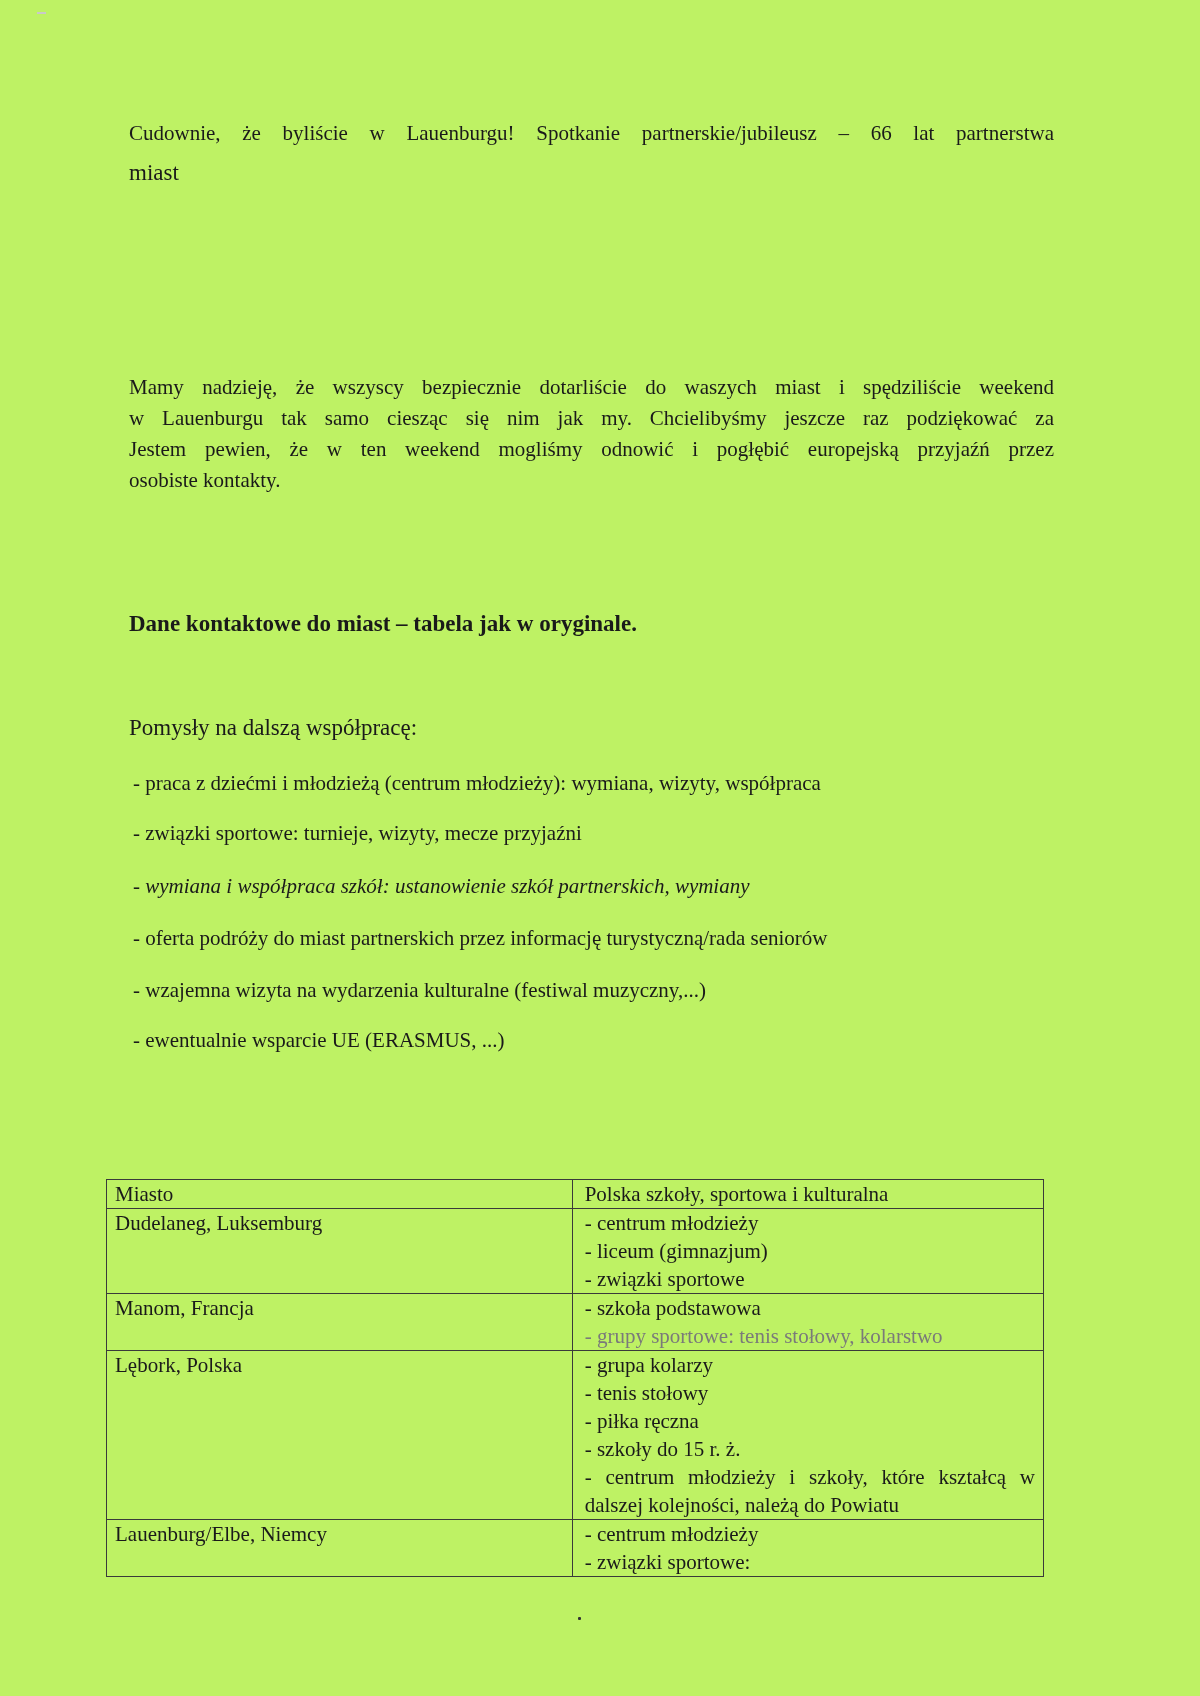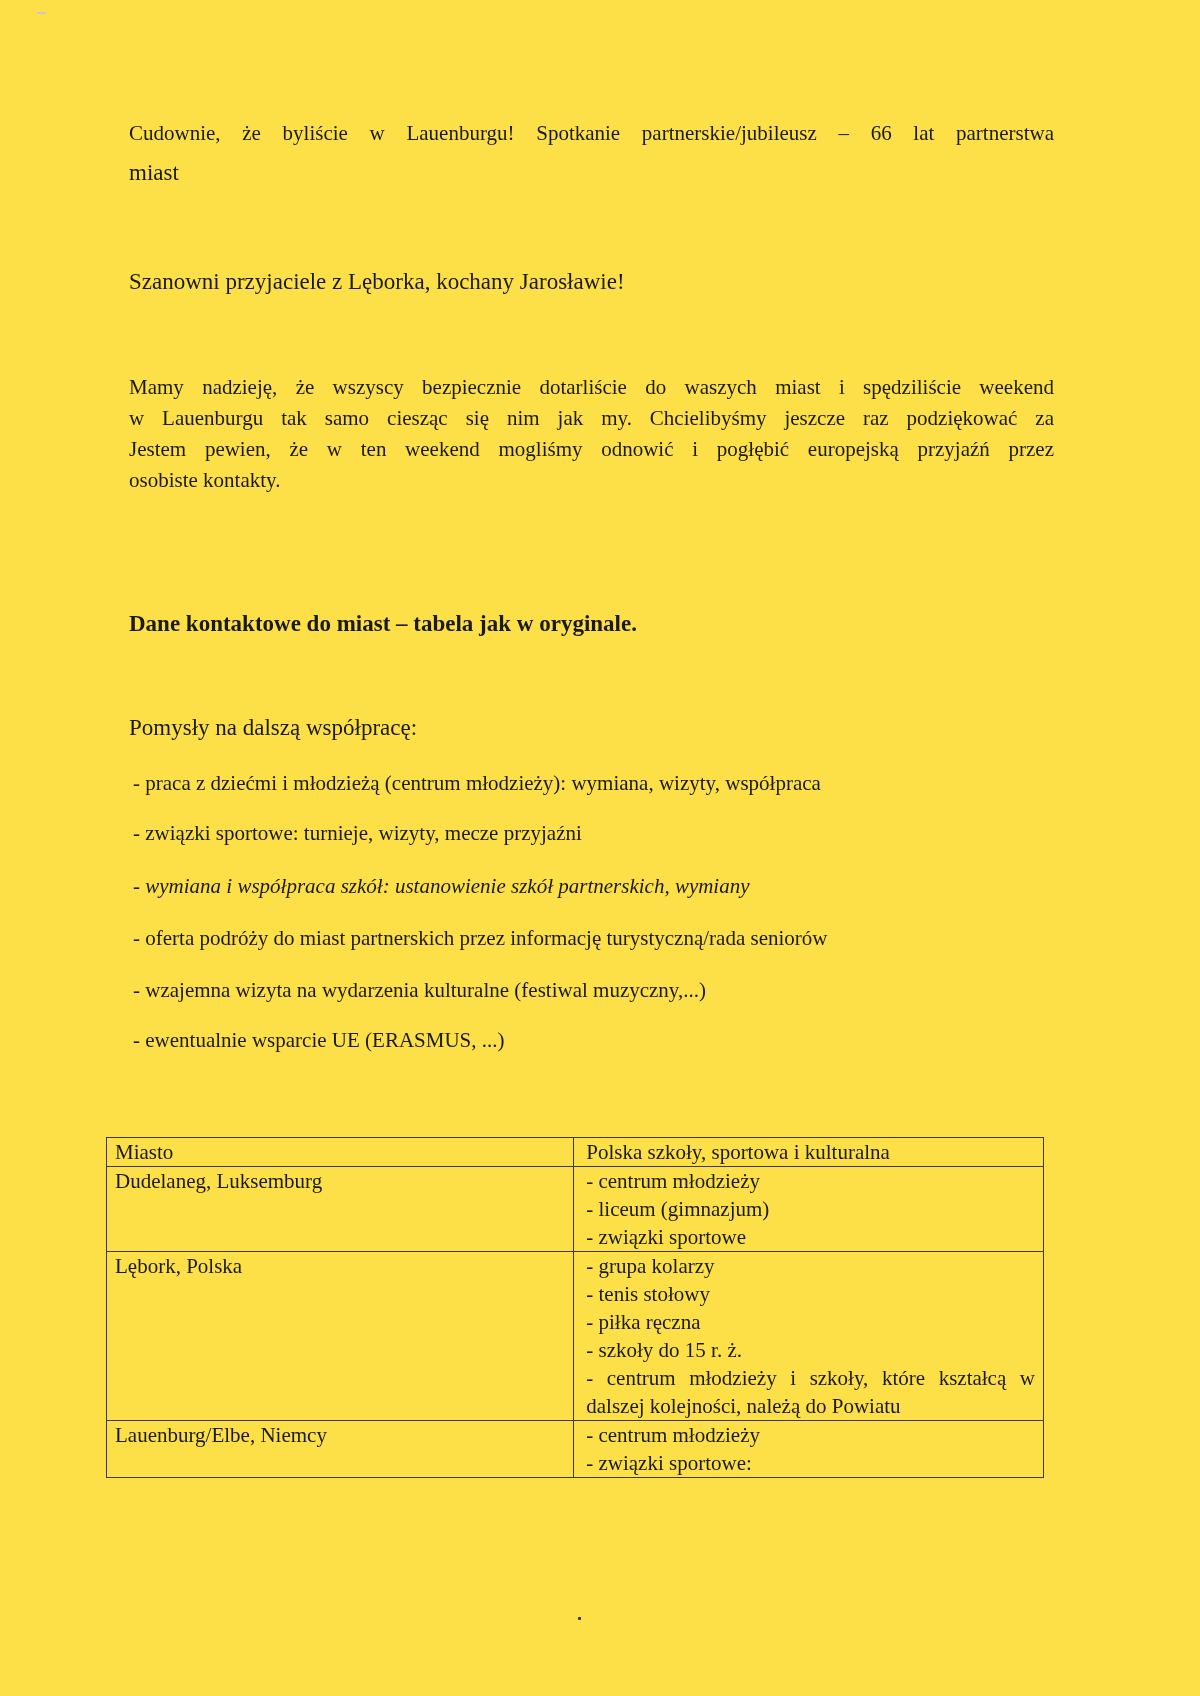--- a/index.html
+++ b/index.html
@@ -12,21 +12,21 @@
       height: 1696px;
       position: relative;
       overflow: hidden;
       font-family: "Liberation Serif", "DejaVu Serif", serif;
       color: #1a1a1a;
     }
     .page {
       position: absolute;
       left: 0; top: 0;
       width: 1200px; height: 1696px;
-      background: #fde047;
+      background: #bef264;
     }
     .scan-mark {
       position: absolute;
       left: 37px; top: 12px;
       width: 9px; height: 2px;
       background: #c9c9c9;
     }
     .text {
       position: absolute;
       left: 129px;
@@ -55,21 +55,21 @@
     .ideas-item {
       position: absolute;
       left: 133px;
       font-size: 21px;
       line-height: 28px;
       white-space: nowrap;
     }
     .table {
       position: absolute;
       left: 106px;
-      top: 1137px;
+      top: 1179px;
       width: 938px;
       border-collapse: collapse;
       font-size: 21px;
       line-height: 28px;
     }
     .table td {
       border: 1.5px solid #3a3a3a;
       vertical-align: top;
       padding: 0 0 0 8px;
     }
@@ -107,21 +107,20 @@
 
 <div class="page">
 
   <div class="scan-mark"></div>
 
   <div class="justified" style="top:118px;">
     <span class="just-line">Cudownie, że byliście w Lauenburgu! Spotkanie partnerskie/jubileusz – 66 lat partnerstwa</span>
   </div>
   <div class="text" style="top:157px;">miast</div>
 
-  <div class="text" style="top:266px;">Szanowni przyjaciele z Lęborka, kochany Jarosławie!</div>
 
   <div class="justified" style="top:372px;">
     <span class="just-line">Mamy nadzieję, że wszyscy bezpiecznie dotarliście do waszych miast i spędziliście weekend</span>
     <span class="just-line">w Lauenburgu tak samo ciesząc się nim jak my. Chcielibyśmy jeszcze raz podziękować za</span>
     <span class="just-line">Jestem pewien, że w ten weekend mogliśmy odnowić i pogłębić europejską przyjaźń przez</span>
     <span class="just-line last">osobiste kontakty.</span>
   </div>
 
   <div class="text" style="top:608px;font-weight:bold;">Dane kontaktowe do miast – tabela jak w oryginale.</div>
 
@@ -142,20 +141,27 @@
     </tr>
     <tr>
       <td class="col-city">Dudelaneg, Luksemburg</td>
       <td class="col-offer">
         <span class="offer-line">- centrum młodzieży</span>
         <span class="offer-line">- liceum (gimnazjum)</span>
         <span class="offer-line">- związki sportowe</span>
       </td>
     </tr>
     <tr>
+      <td class="col-city">Manom, Francja</td>
+      <td class="col-offer">
+        <span class="offer-line">- szkoła podstawowa</span>
+        <span class="offer-line faded">- grupy sportowe: tenis stołowy, kolarstwo</span>
+      </td>
+    </tr>
+    <tr>
       <td class="col-city">Lębork, Polska</td>
       <td class="col-offer">
         <span class="offer-line">- grupa kolarzy</span>
         <span class="offer-line">- tenis stołowy</span>
         <span class="offer-line">- piłka ręczna</span>
         <span class="offer-line">- szkoły do 15 r. ż.</span>
         <span class="offer-line wrap">- centrum młodzieży i szkoły, które kształcą w dalszej kolejności, należą do Powiatu</span>
       </td>
     </tr>
     <tr>

